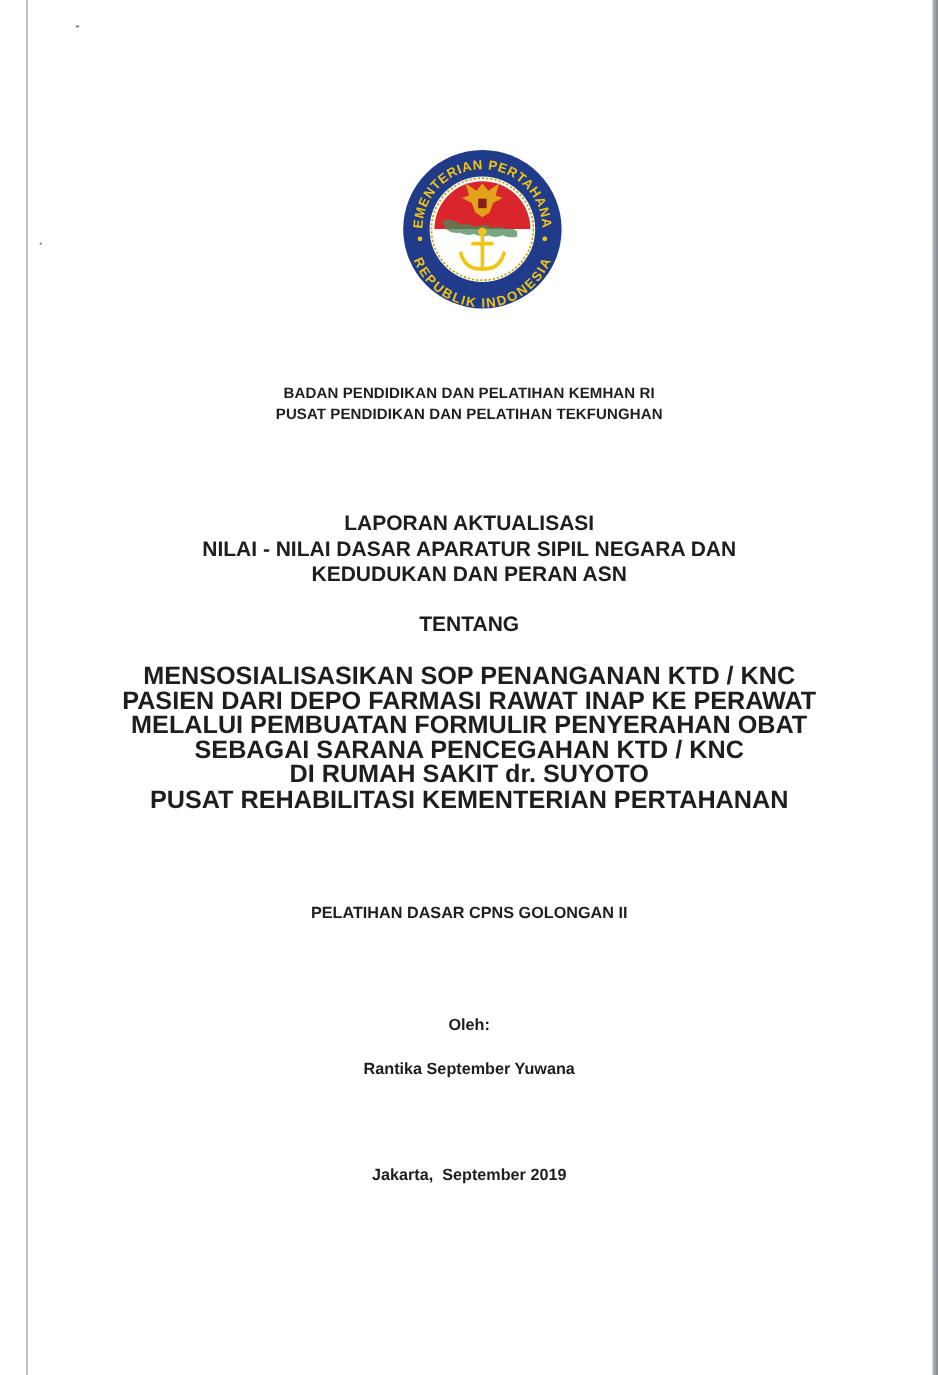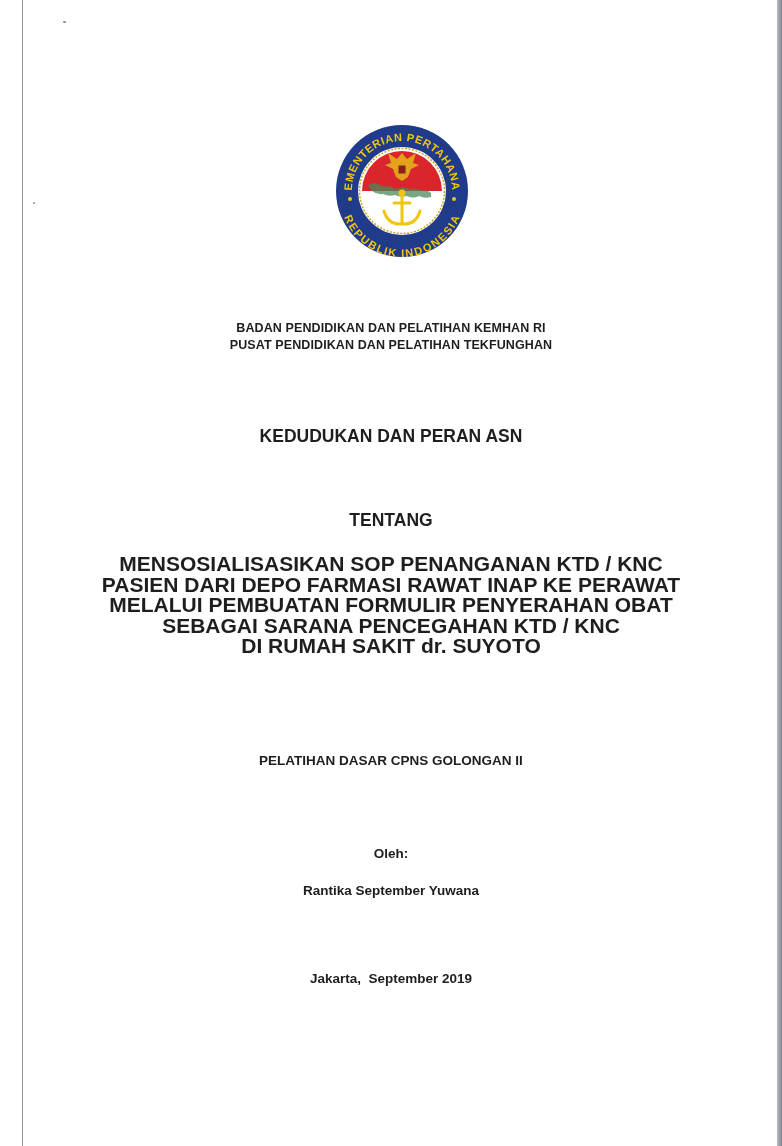--- a/index.html
+++ b/index.html
@@ -118,31 +118,34 @@
   <circle cx="16" cy="76" r="2" fill="#f2c511"></circle>
   <circle cx="120" cy="76" r="2" fill="#f2c511"></circle>
 </svg>
 
 <div class="block header-line" style="top:320px;">
   <span class="line">BADAN PENDIDIKAN DAN PELATIHAN KEMHAN RI</span>
   <span class="line">PUSAT PENDIDIKAN DAN PELATIHAN TEKFUNGHAN</span>
 </div>
 
 <div class="block title-line" style="top:426px;">
+  <span class="line">LAPORAN AKTUALISASI</span>
+  <span class="line">NILAI - NILAI DASAR APARATUR SIPIL NEGARA DAN</span>
   <span class="line">KEDUDUKAN DAN PERAN ASN</span>
 </div>
 
 <div class="block title-line" style="top:510px;">TENTANG</div>
 
 <div class="block topic-line" style="top:554px;">
   <span class="line">MENSOSIALISASIKAN SOP PENANGANAN KTD / KNC</span>
   <span class="line">PASIEN DARI DEPO FARMASI RAWAT INAP KE PERAWAT</span>
   <span class="line">MELALUI PEMBUATAN FORMULIR PENYERAHAN OBAT</span>
   <span class="line">SEBAGAI SARANA PENCEGAHAN KTD / KNC</span>
   <span class="line">DI RUMAH SAKIT dr. SUYOTO</span>
+  <span class="line">PUSAT REHABILITASI KEMENTERIAN PERTAHANAN</span>
 </div>
 
 <div class="block mid-line" style="top:752px;">PELATIHAN DASAR CPNS GOLONGAN II</div>
 
 <div class="block mid-line" style="top:845px;">Oleh:</div>
 <div class="block mid-line" style="top:882px;">
   <span class="line">Rantika September Yuwana</span>
 </div>
 
 <div class="block mid-line" style="top:970px;white-space:pre;">Jakarta,  September 2019</div>

